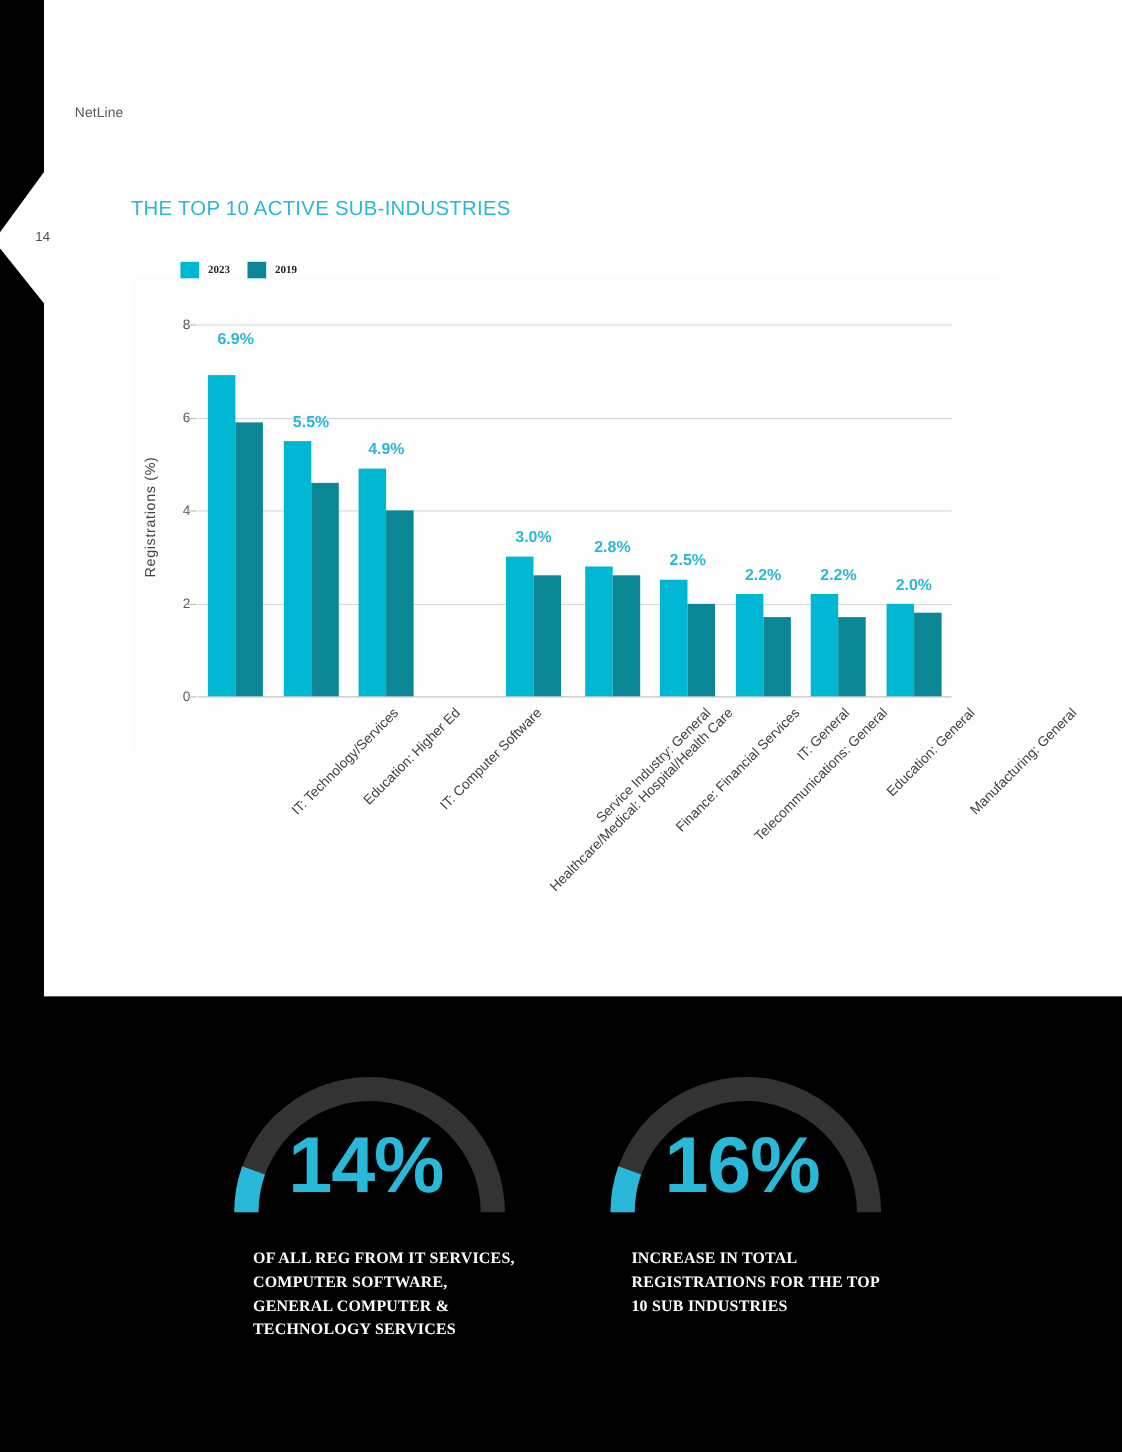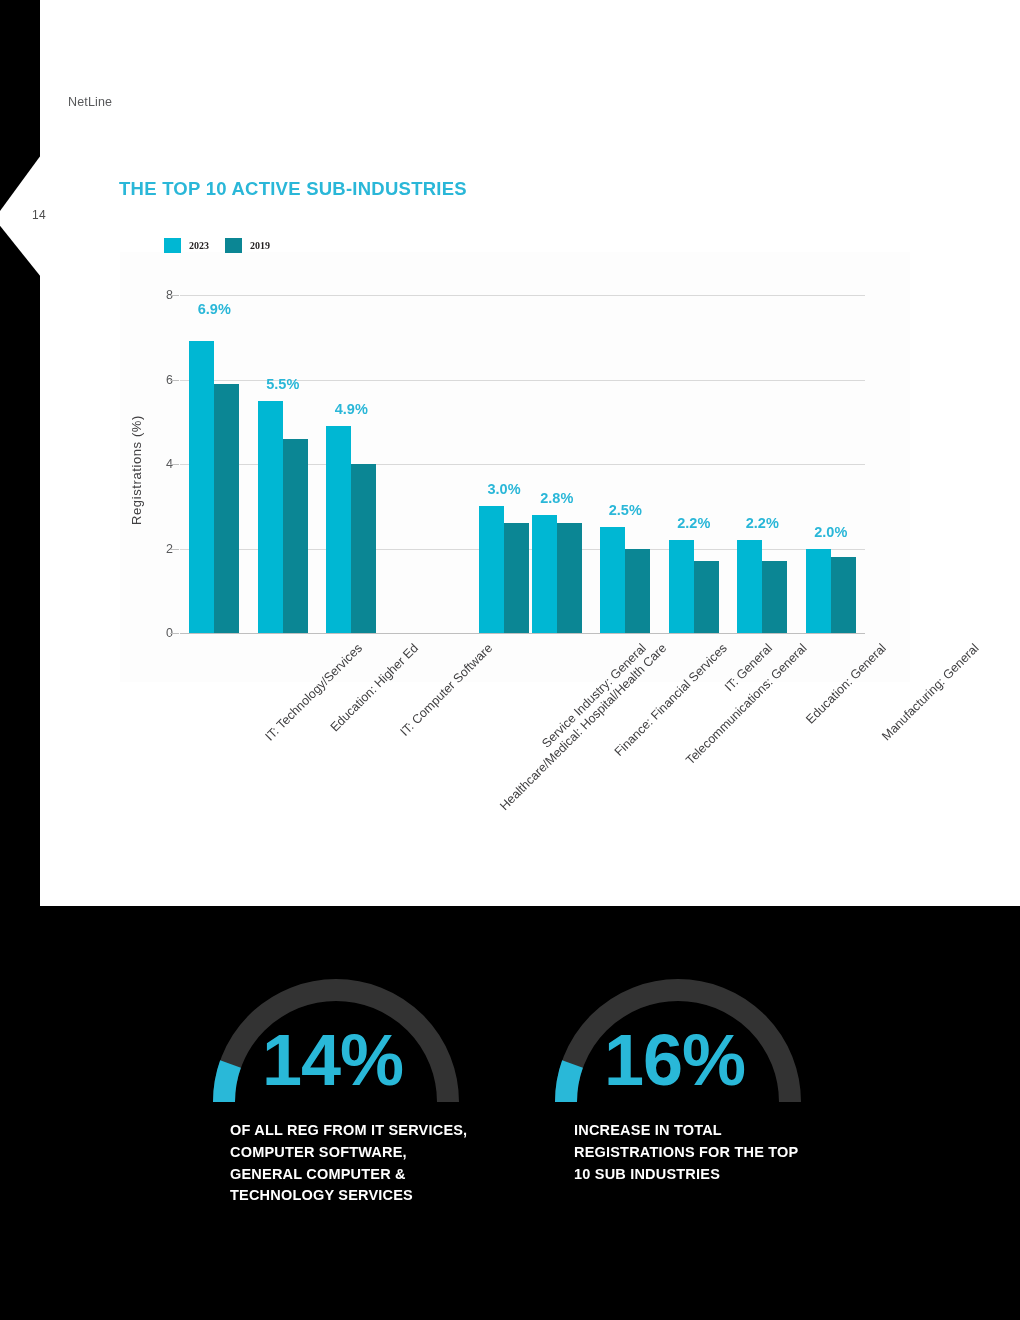--- a/index.html
+++ b/index.html
@@ -32,21 +32,21 @@
   #doc-header{
     position:absolute; left:68px; top:95px; width:900px;
     display:flex; justify-content:space-between; align-items:baseline;
   }
   #doc-header .ht{ font-size:12.5px; color:#58595b; letter-spacing:.15px; }
   #doc-header .brand{ font-size:12.5px; color:#58595b; letter-spacing:.15px; }
 
   
   #section-title{
     position:absolute; left:119px; top:178px;
-    font-size:18.5px; font-weight:bold; color:#2ab7d8;
+    font-size:18.5px; font-weight:normal; color:#2ab7d8;
     letter-spacing:.25px;
   }
 
   
   #chart-card{
     position:absolute; left:120px; top:252px; width:790px; height:430px;
     background:#fdfdfd;
   }
 
   
@@ -116,23 +116,23 @@
   .gauge{
     position:relative; width:276px; height:150px; margin-left:12px;
   }
   .gauge svg{ position:absolute; left:0; top:0; }
   .gauge .big{
     position:absolute; left:64px; top:62px;
     font-size:72px; font-weight:bold; color:#29b8d8;
     letter-spacing:-1px; line-height:1;
   }
   .stat-caption{
-    margin-top:8px; margin-left:44px;
+    margin-top:22px; margin-left:44px;
     font-size:14.5px; font-weight:bold; color:#ffffff;
-    line-height:1.5; letter-spacing:.2px; white-space:pre-line;
+    line-height:1.5; letter-spacing:.2px; white-space:pre-line;font-family:Liberation Serif, serif;
   }
   .stat.two .stat-caption{ margin-left:46px; }
 </style>
 </head>
 <body>
 
 <div id="page-sheet"></div>
 <div id="page-notch"></div>
 <div id="page-number">14</div>
 
@@ -187,21 +187,21 @@
       <div class="bar y2022" title="Education: Higher Ed 2022: 4.6%" style="width: 25px; height: 194.35px; background: rgb(11, 134, 148);"></div>
     </div>
     <div class="xlabel" style="left: 112.75px; top: 346px;">Education: Higher Ed</div>
     <div class="group" style="left: 146.25px; width: 50px;">
       <div class="bar y2023" title="IT: Computer Software 2023: 4.9%" style="width: 25px; height: 207.025px; background: rgb(0, 183, 211);"></div>
       <div class="vallabel" style="bottom: 216.025px;">4.9%</div>
       <div class="bar y2022" title="IT: Computer Software 2022: 4%" style="width: 25px; height: 169px; background: rgb(11, 134, 148);"></div>
     </div>
     <div class="xlabel" style="left: 181.25px; top: 346px;">IT: Computer Software</div>
     <div class="xlabel" style="left: 249.75px; top: 346px;">Healthcare/Medical: Hospital/Health Care</div>
-    <div class="group" style="left: 299px; width: 50px;">
+    <div class="group" style="left: 280px; width: 50px;">
       <div class="bar y2023" title="Service Industry: General 2023: 3%" style="width: 25px; height: 126.75px; background: rgb(0, 183, 211);"></div>
       <div class="vallabel" style="bottom: 135.75px;">3.0%</div>
       <div class="bar y2022" title="Service Industry: General 2022: 2.6%" style="width: 25px; height: 109.85px; background: rgb(11, 134, 148);"></div>
     </div>
     <div class="xlabel" style="left: 318.25px; top: 346px;">Service Industry: General</div>
     <div class="group" style="left: 351.75px; width: 50px;">
       <div class="bar y2023" title="Finance: Financial Services 2023: 2.8%" style="width: 25px; height: 118.3px; background: rgb(0, 183, 211);"></div>
       <div class="vallabel" style="bottom: 127.3px;">2.8%</div>
       <div class="bar y2022" title="Finance: Financial Services 2022: 2.6%" style="width: 25px; height: 109.85px; background: rgb(11, 134, 148);"></div>
     </div>

